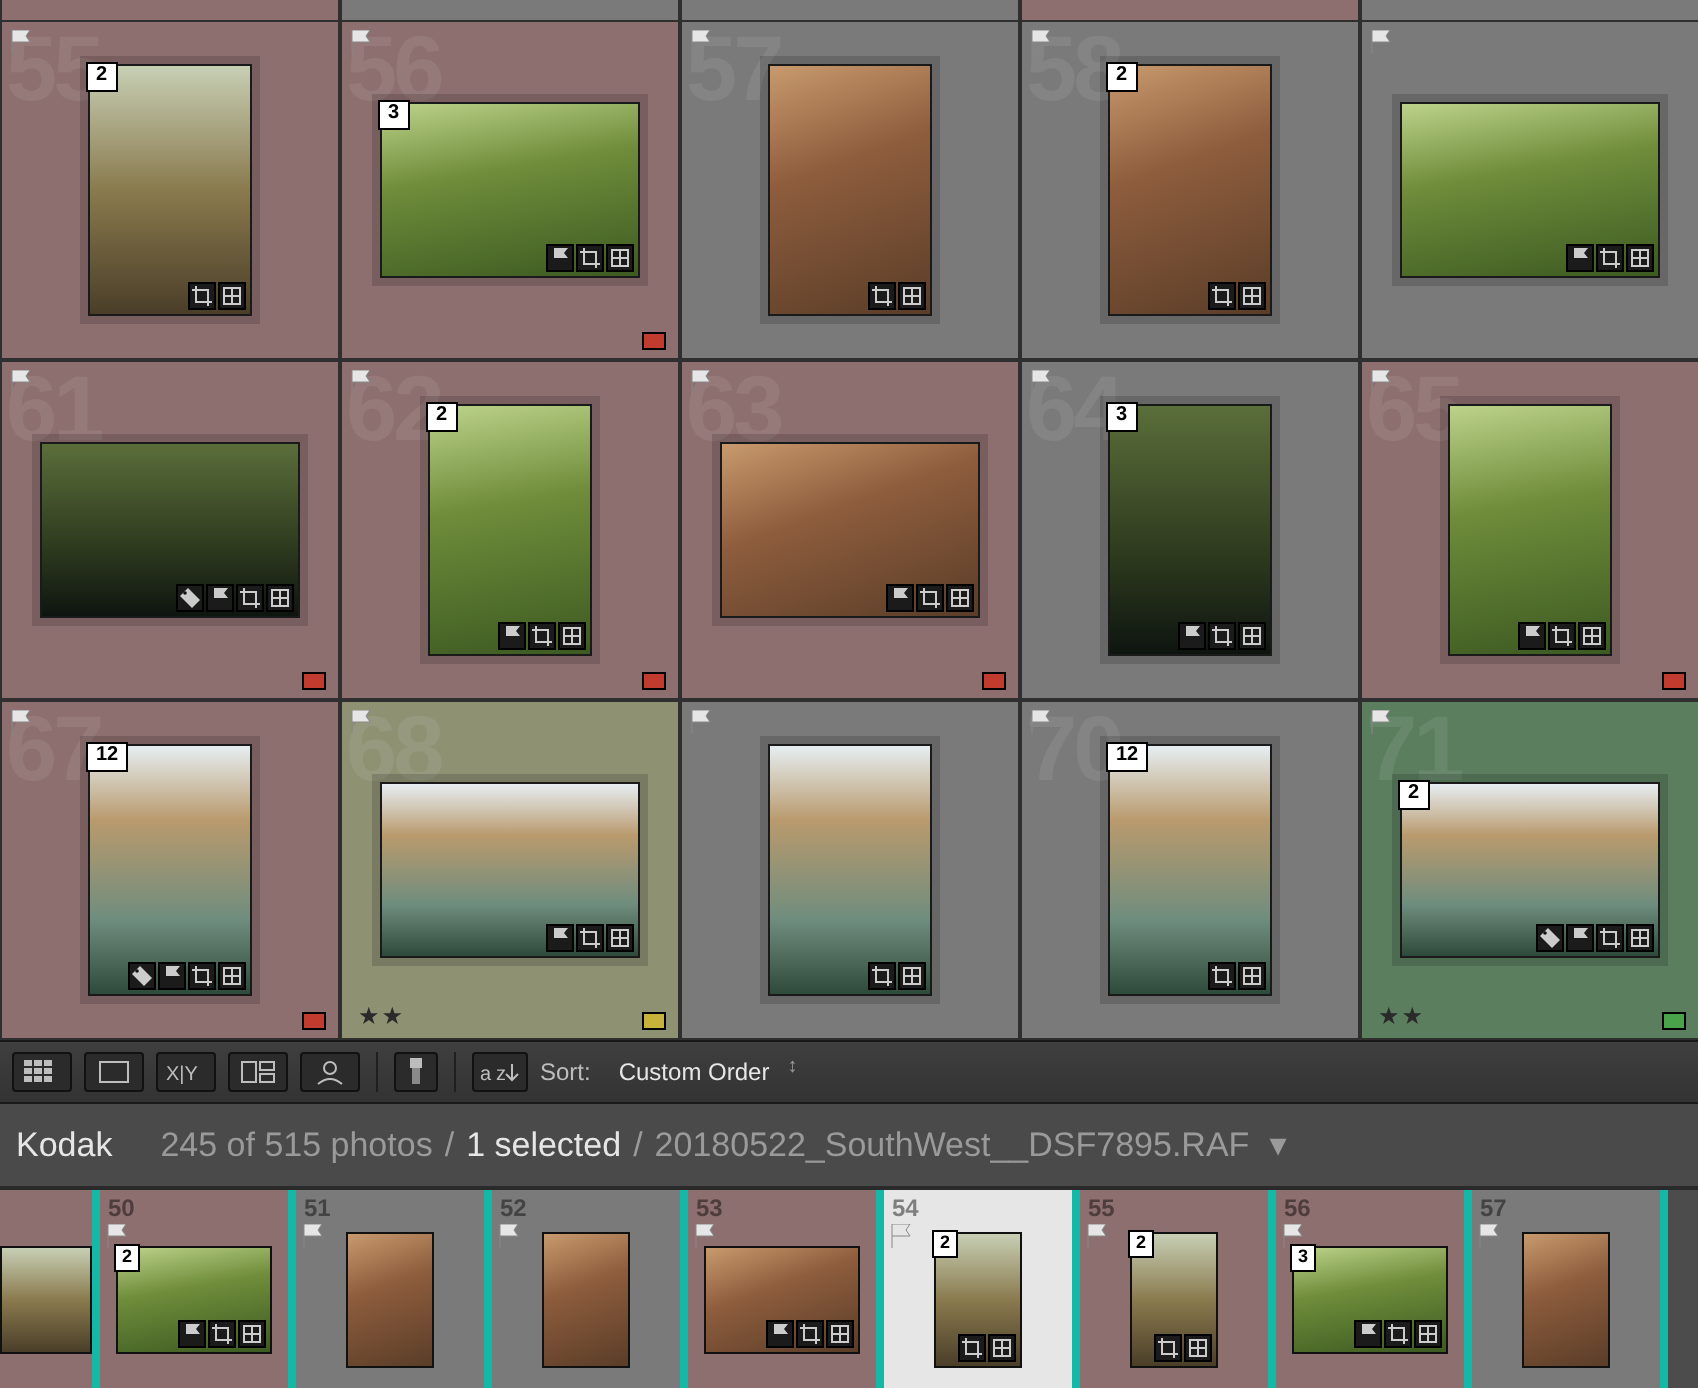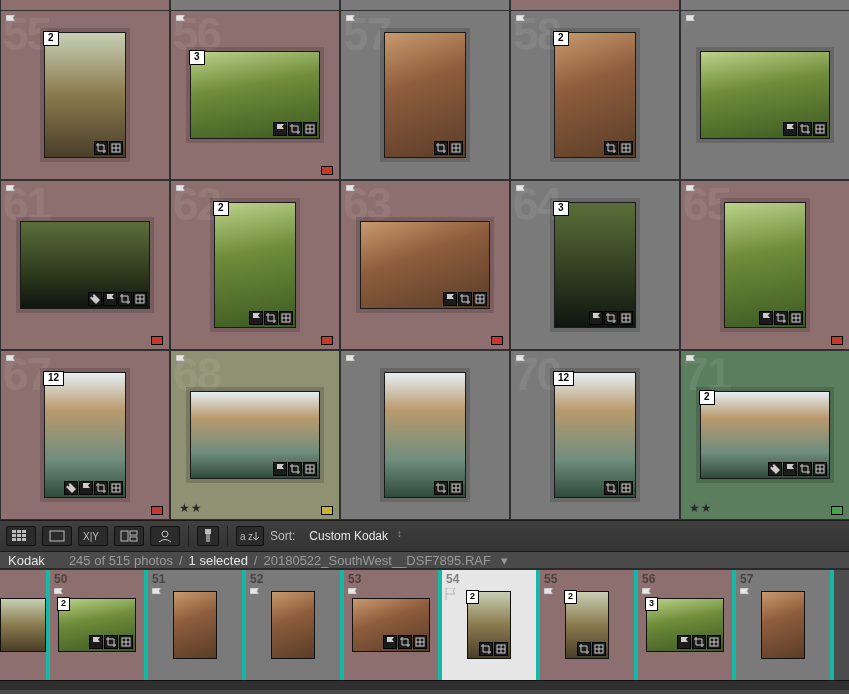--- a/index.html
+++ b/index.html
@@ -48,21 +48,21 @@
   .cl-green{background:var(--green);}
   .stars{position:absolute;left:8px;bottom:4px;font-size:12px;color:#2a2a2a;letter-spacing:1px;}
   
   .toolbar{height:32px;background:linear-gradient(#3f3f3f,#333);border-top:1px solid #1a1a1a;border-bottom:1px solid #1a1a1a;display:flex;align-items:center;padding:12px 6px;gap:6px;font-size:12px;color:#bdbdbd;}
   .tbbtn{width:30px;height:20px;background:#2b2b2b;border:1px solid #111;border-radius:2px;display:flex;align-items:center;justify-content:center;}
   .tbbtn svg{display:block;}
   .divider{width:1px;height:20px;background:#1f1f1f;margin:0 2px;}
   .sortsel{color:#e6e6e6;padding:3px 16px 3px 8px;position:relative;}
   .sortsel::after{content:"\2195";position:absolute;right:2px;top:2px;font-size:10px;color:#9a9a9a;}
   
-  .status{height:16px;background:var(--bg);display:flex;align-items:center;padding:0 8px;font-size:13px;color:var(--text-dim);}
+  .status{height:41px;background:var(--bg);display:flex;align-items:center;padding:0 8px;font-size:17px;color:var(--text-dim);}
   .status .seg{margin-right:6px;}
   .status .sel{color:#e6e6e6;}
   .status .car{margin-left:4px;color:#9a9a9a;}
   
   .film{height:112px;background:#4c4c4c;border-top:2px solid #2a2a2a;display:flex;overflow:hidden;}
   .fcell{position:relative;width:98px;height:100%;border-right:4px solid #14b8a6;background:var(--film-rose);display:flex;align-items:center;justify-content:center;}
   .fcell.c-gray{background:var(--cell-gray);}
   .fcell.first{width:50px;}
   .fcell.selected{background:var(--sel);}
   .fcell .fidx{position:absolute;left:4px;top:2px;font-size:12px;font-weight:600;color:rgba(0,0,0,0.45);}
@@ -598,21 +598,21 @@
   </div>
   <div class="divider"></div>
   <div class="tbbtn" style="width:28px;">
     <svg width="20" height="14" viewBox="0 0 20 14">
         <text x="0" y="11" font-size="10" fill="#bdbdbd">a</text>
         <text x="8" y="11" font-size="10" fill="#bdbdbd">z</text>
         <path d="M16 3 L16 11 M13 8 L16 11 L19 8" fill="none" stroke="#bdbdbd"></path>
       </svg>
   </div>
   <span>Sort:</span>
-  <div class="sortsel">Custom Kodak</div>
+  <div class="sortsel">Custom Order</div>
 </div>
 
 <div class="status">
   <span class="seg sel">Kodak</span>
   <span class="seg" style="margin-left:18px;">245 of 515 photos</span>
   <span class="seg">/</span>
   <span class="seg sel">1 selected</span>
   <span class="seg">/</span>
   <span class="seg">20180522_SouthWest__DSF7895.RAF</span>
   <span class="car">▾</span>

